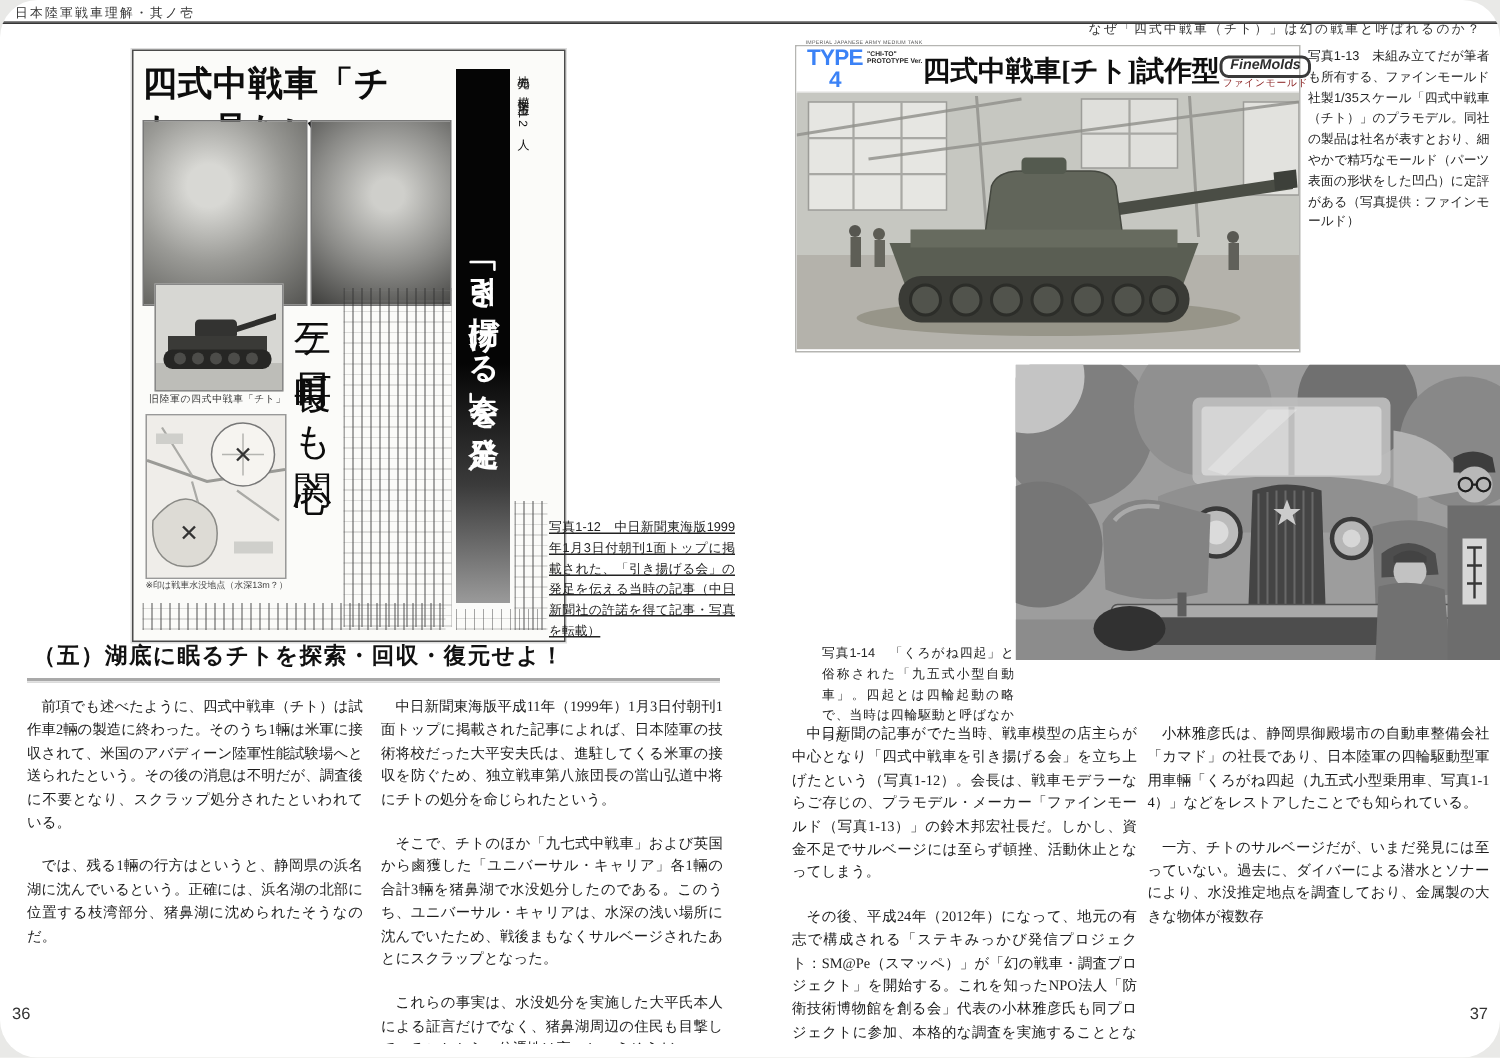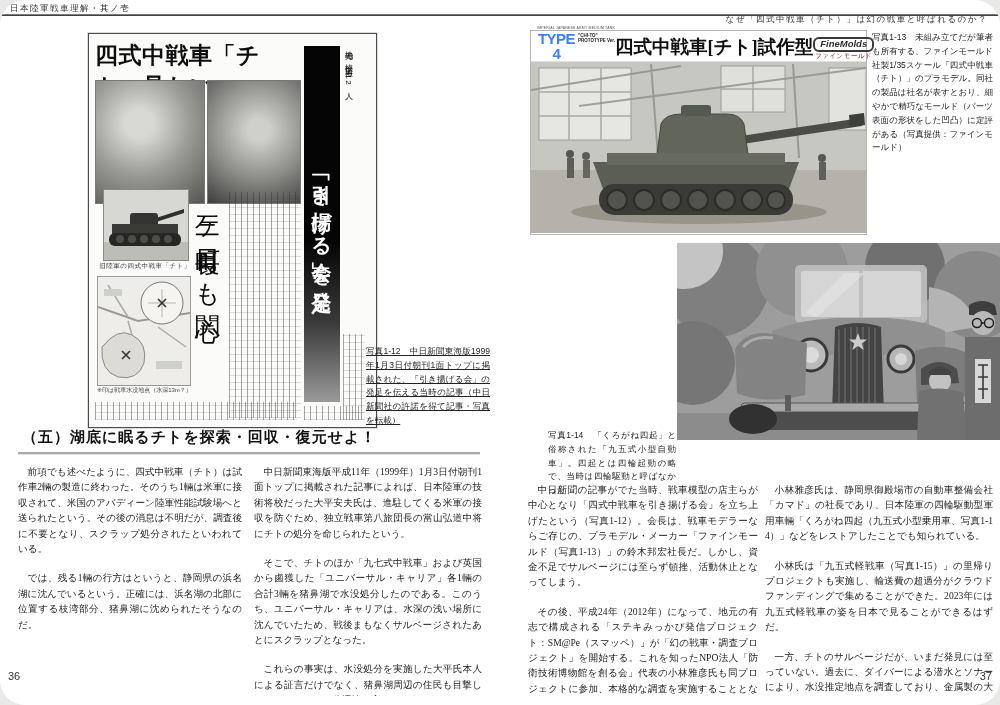--- a/index.html
+++ b/index.html
@@ -252,19 +252,18 @@
   </div>
 
   <div class="abs cap cap-114">写真1-14　「くろがね四起」と俗称された「九五式小型自動車」。四起とは四輪起動の略で、当時は四輪駆動と呼ばなかった</div>
 
   <div class="abs bodycol rcol1">
     <p>中日新聞の記事がでた当時、戦車模型の店主らが中心となり「四式中戦車を引き揚げる会」を立ち上げたという（写真1-12）。会長は、戦車モデラーならご存じの、プラモデル・メーカー「ファインモールド（写真1-13）」の鈴木邦宏社長だ。しかし、資金不足でサルベージには至らず頓挫、活動休止となってしまう。</p>
     <p>その後、平成24年（2012年）になって、地元の有志で構成される「ステキみっかび発信プロジェクト：SM@Pe（スマッペ）」が「幻の戦車・調査プロジェクト」を開始する。これを知ったNPO法人「防衛技術博物館を創る会」代表の小林雅彦氏も同プロジェクトに参加、本格的な調査を実施することとなった。</p>
   </div>
   <div class="abs bodycol rcol2">
     <p>小林雅彦氏は、静岡県御殿場市の自動車整備会社「カマド」の社長であり、日本陸軍の四輪駆動型軍用車輛「くろがね四起（九五式小型乗用車、写真1-14）」などをレストアしたことでも知られている。</p>
-    <p>小林氏は「九五式軽戦車（写真1-15）」の里帰りプロジェクトも実施し、輸送費の超過分がクラウドファンディングで集めることができた。2023年には九五式軽戦車の姿を日本で見ることができるはずだ。</p>
     <p>一方、チトのサルベージだが、いまだ発見には至っていない。過去に、ダイバーによる潜水とソナーにより、水没推定地点を調査しており、金属製の大きな物体が複数存</p>
   </div>
 
   <div class="abs pageno" style="right:8px;">37</div>
 
 </div>
 
 </body></html>

